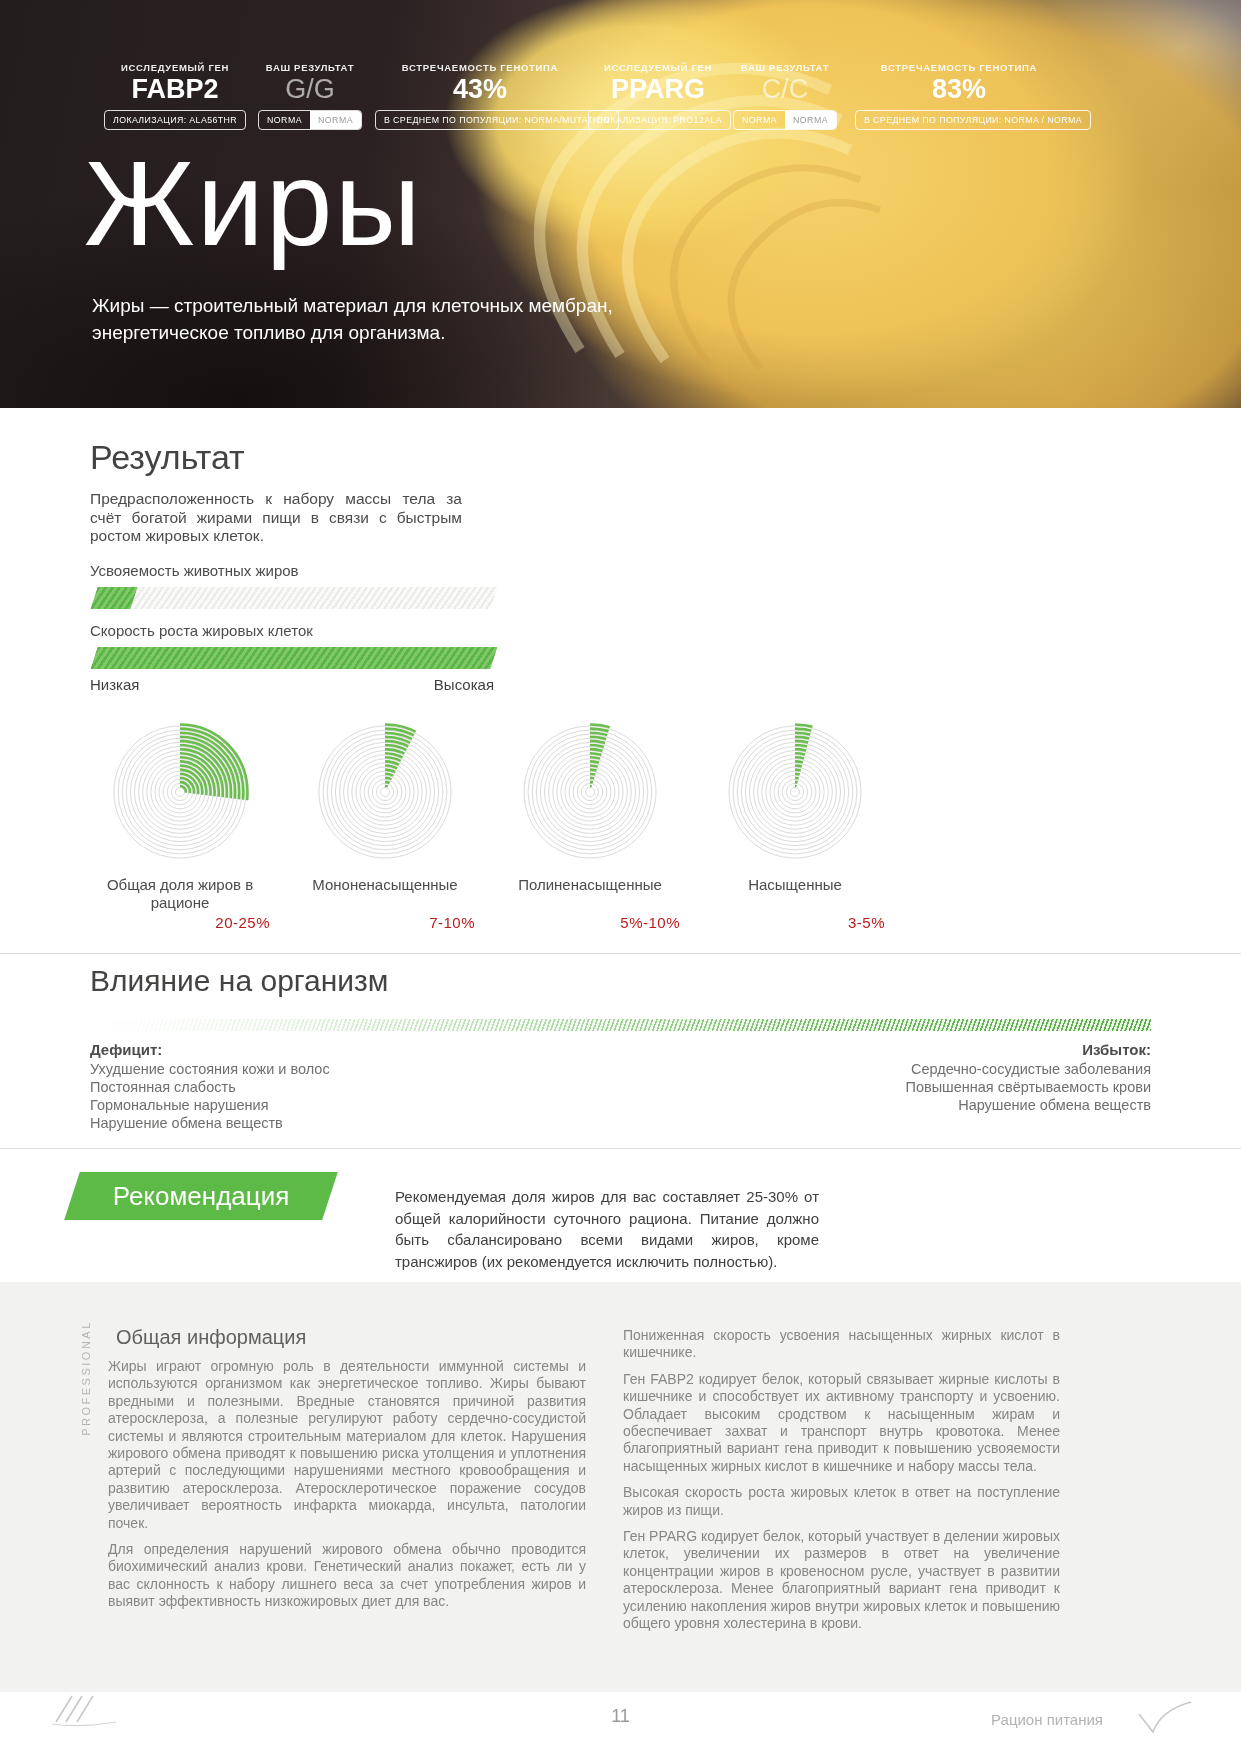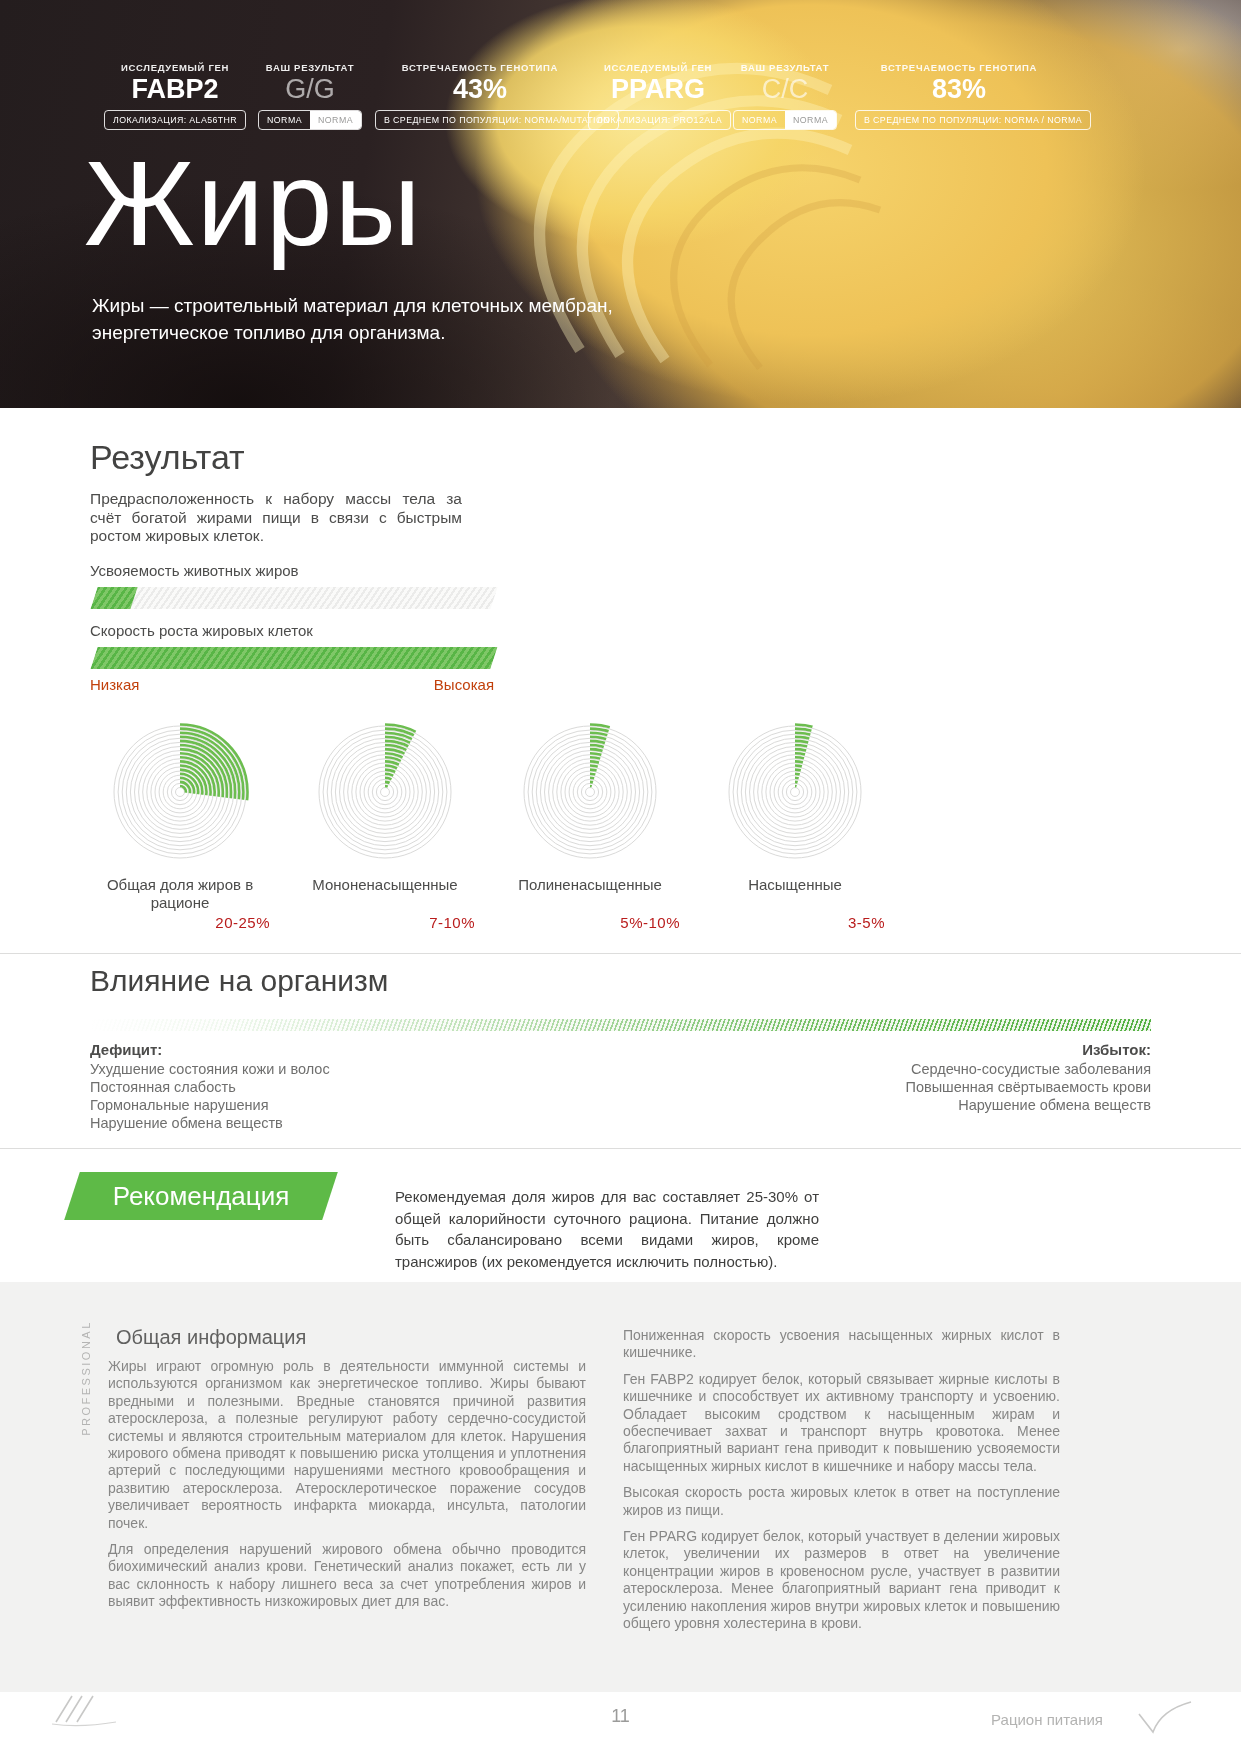--- a/index.html
+++ b/index.html
@@ -42,21 +42,21 @@
   #hResult{top:438px;}
   .intro{position:absolute;left:90px;top:490px;width:372px;font-size:15.5px;line-height:18.6px;
          color:#4c4c4b;text-align:justify;}
   .bar-label{position:absolute;left:90px;font-size:15px;color:#4c4c4b;}
   #bl1{top:562px;} #bl2{top:622px;}
   .bar{position:absolute;left:94px;width:400px;height:22px;transform:skewX(-18deg);overflow:hidden;
        background:repeating-linear-gradient(110deg,#ebebea 0 2.5px,#fafaf9 2.5px 6px);}
   #bar1{top:587px;} #bar2{top:647px;}
   .bar-fill{position:absolute;left:0;top:0;bottom:0;
        background:repeating-linear-gradient(110deg,#58b546 0 3px,#7fc768 3px 6.5px);}
-  .scale{position:absolute;top:676px;font-size:15px;color:#c2410c;}
+  .scale{position:absolute;top:676px;font-size:15px;color:#404040;}
   #scaleL{left:90px;} #scaleR{left:390px;width:104px;text-align:right;}
 
   .spiral{position:absolute;top:719px;width:146px;height:146px;}
   .chart-label{position:absolute;top:876px;width:180px;text-align:center;font-size:15px;
                line-height:17.5px;color:#4c4c4b;}
   .chart-value{position:absolute;top:914px;width:180px;text-align:right;font-size:15px;
                letter-spacing:0.5px;color:#b91c1c;}
 
   .hr{position:absolute;left:0;width:1241px;height:1px;background:#dddddc;}
   #hr1{top:953px;} #hr2{top:1148px;}

